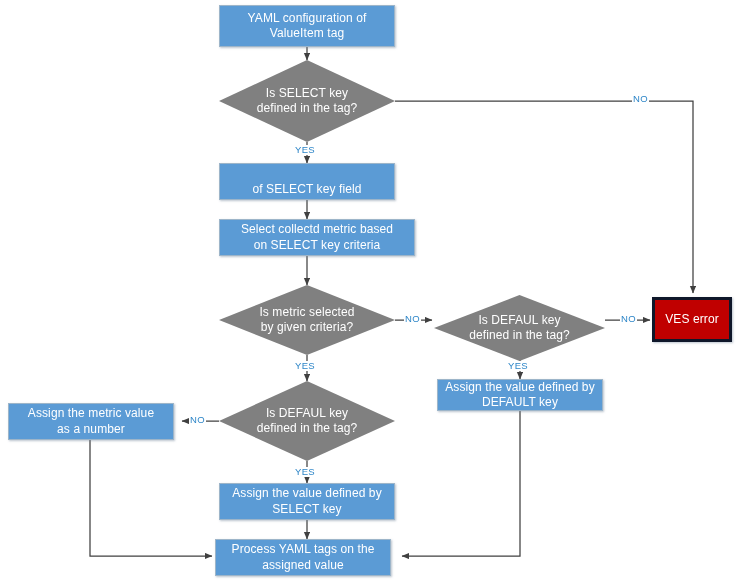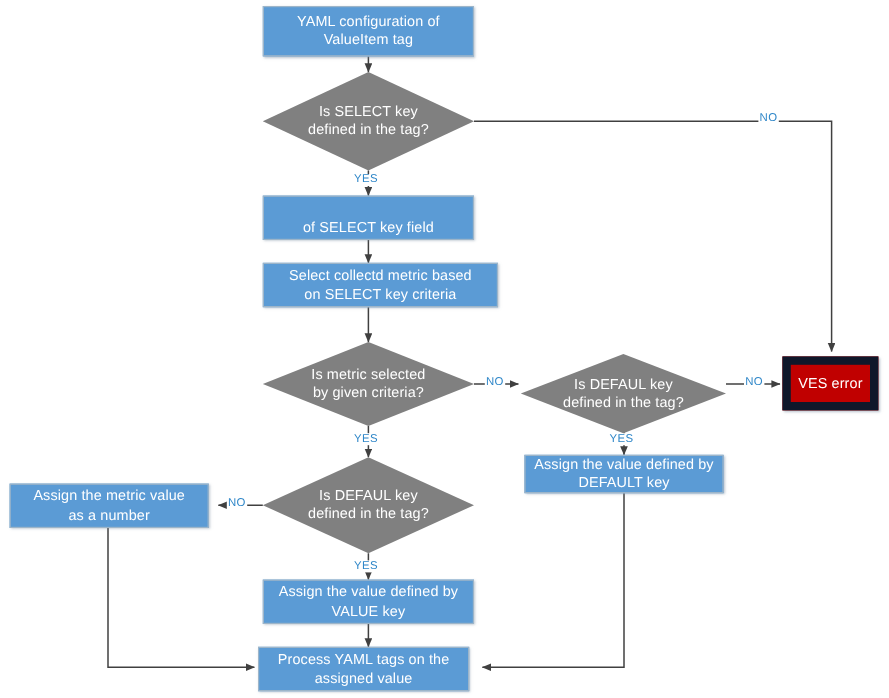--- a/index.html
+++ b/index.html
@@ -36,21 +36,21 @@
     line-height: 1.28;
     letter-spacing: 0.1px;
   }
   .proc {
     background: #5B9BD5;
     border: 1px solid #9DB5C9;
     box-shadow: 1px 1px 2px rgba(120,140,160,0.5);
   }
   .error {
     background: #C00000;
-    border: 7px solid #0f172a;
+    border: 3px solid #0f172a;
     box-shadow: 1px 1px 2px rgba(120,140,160,0.5);
   }
   .decision {
     background: transparent;
     border: none;
     box-shadow: none;
   }
   .decision .dia-shape {
     position: absolute;
     left: 0; top: 0;
@@ -192,21 +192,21 @@
   <div class="node proc" style="left:8px; top:403px; width:166px; height:37px;">
     <div>
       <span>Assign the metric value</span><br>
       <span>as a number</span>
     </div>
   </div>
 
   <div class="node proc" style="left:219px; top:483px; width:176px; height:37px;">
     <div>
       <span>Assign the value defined by</span><br>
-      <span>VALUE key</span>
+      <span>SELECT key</span>
     </div>
   </div>
 
   <div class="node proc" style="left:215px; top:539px; width:176px; height:37px;">
     <div>
       <span>Process YAML tags on the</span><br>
       <span>assigned value</span>
     </div>
   </div>
 

